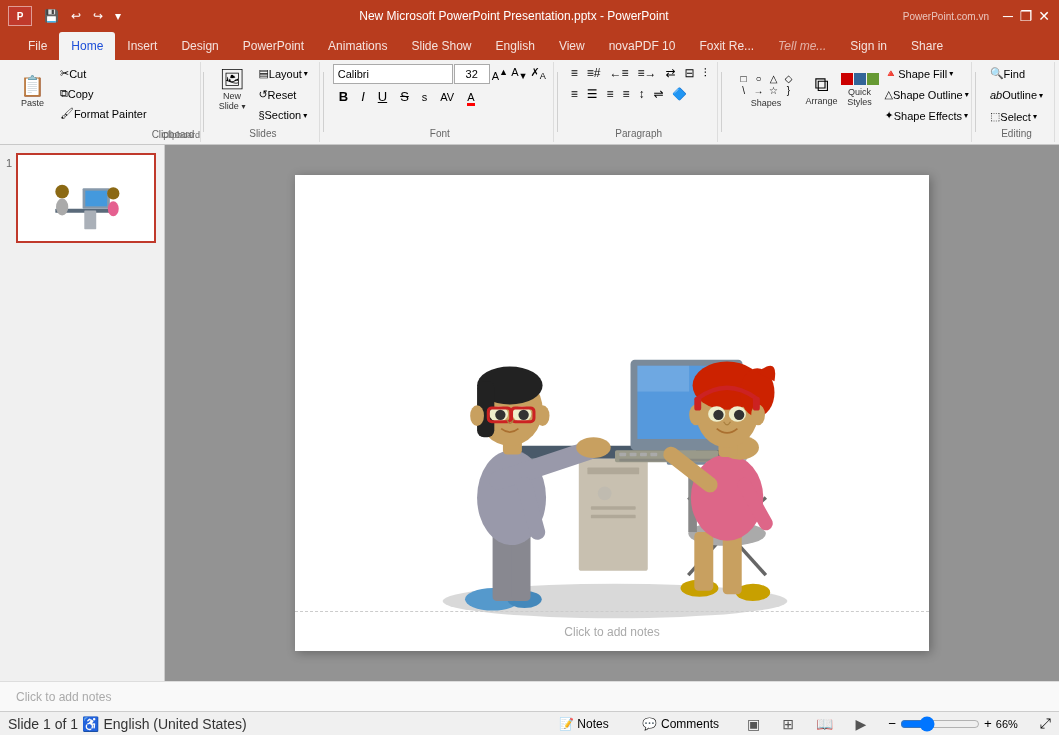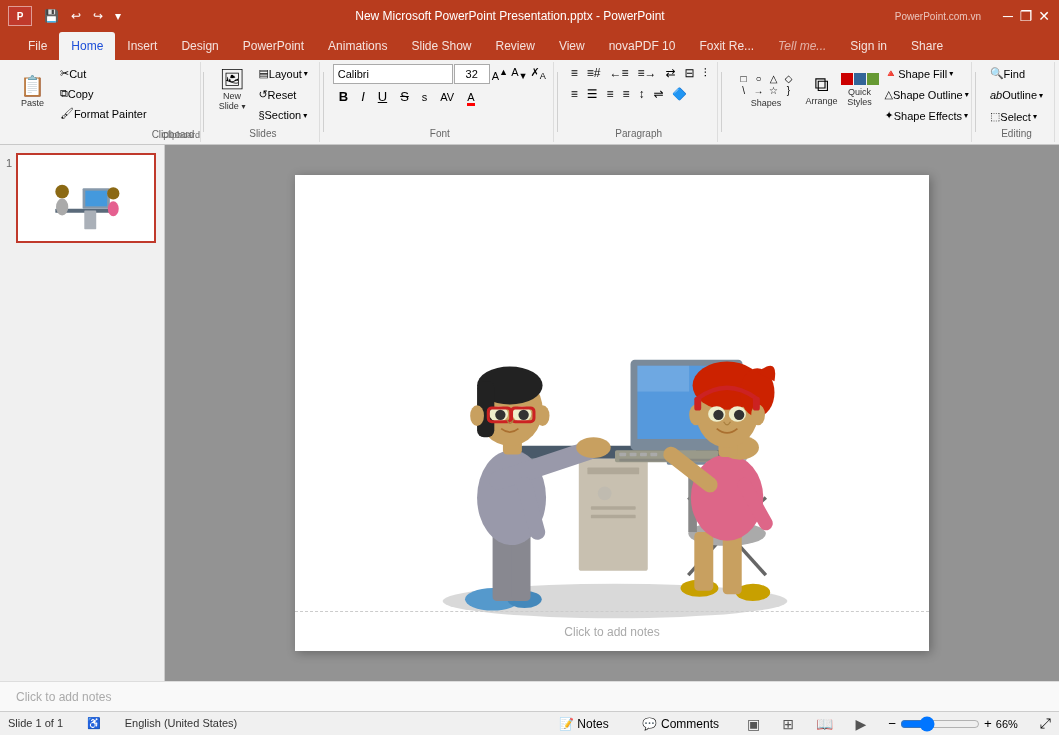--- a/index.html
+++ b/index.html
@@ -59,21 +59,21 @@
       top: 30px; left: 60px;
       width: 520px; height: 430px;
       display: flex; align-items: center; justify-content: center;
     }
 
     
     .cartoon-svg { width: 500px; height: 420px; }
 
     
     #status-bar { height: 24px; background: #f0f0f0; border-top: 1px solid #ccc; display: flex; align-items: center; justify-content: space-between; padding: 0 8px; flex-shrink: 0; }
-    .status-left { display: flex; gap: 24px; color: #333; font-size: 11px; }
+    .status-left { display: flex; align-items: center; gap: 4px; color: #333; font-size: 14px; }
     .status-right { display: flex; align-items: center; gap: 22px; }
     .status-icon { font-size: 14px; cursor: pointer; color: #555; }
     .zoom-controls { display: flex; align-items: center; gap: 4px; }
     .zoom-slider { width: 80px; }
 
     
     .vgroup { display: flex; flex-direction: column; gap: 1px; justify-content: center; }
 
     
     .ppt-logo { display: flex; align-items: center; }
@@ -99,38 +99,38 @@
       <div class="logo-box">P</div>
     </div>
     <button class="quick-access-btn" title="Save">💾</button>
     <button class="quick-access-btn" title="Undo">↩</button>
     <button class="quick-access-btn" title="Redo">↪</button>
     <button class="quick-access-btn" title="Customize">▾</button>
   </div>
   <div class="title-text">New Microsoft PowerPoint Presentation.pptx - PowerPoint</div>
   <div style="display:flex;align-items:center;gap:4px;">
 
-    <span style="font-size:10px;color:rgba(255,255,255,0.7);margin-right:16px;">PowerPoint.com.vn</span>
+    <span style="font-size:10px;color:rgba(255,255,255,0.7);margin-right:8px;">PowerPoint.com.vn</span>
     <button class="win-btn">─</button>
     <button class="win-btn">❐</button>
     <button class="win-btn">✕</button>
   </div>
 </div>
 
 <div id="ribbon">
 
   <div id="ribbon-tabs">
     <button class="ribbon-tab">File</button>
     <button class="ribbon-tab active">Home</button>
     <button class="ribbon-tab">Insert</button>
     <button class="ribbon-tab">Design</button>
     <button class="ribbon-tab">PowerPoint</button>
     <button class="ribbon-tab">Animations</button>
     <button class="ribbon-tab">Slide Show</button>
-    <button class="ribbon-tab">Review</button>
+    <button class="ribbon-tab">English</button>
     <button class="ribbon-tab">View</button>
     <button class="ribbon-tab">novaPDF 10</button>
     <button class="ribbon-tab">Foxit Re...</button>
     <button class="ribbon-tab" style="color:rgba(255,255,255,0.6);font-style:italic;">Tell me...</button>
     <button class="ribbon-tab">Sign in</button>
     <button class="ribbon-tab">Share</button>
   </div>
 
   <div id="ribbon-content">
 

